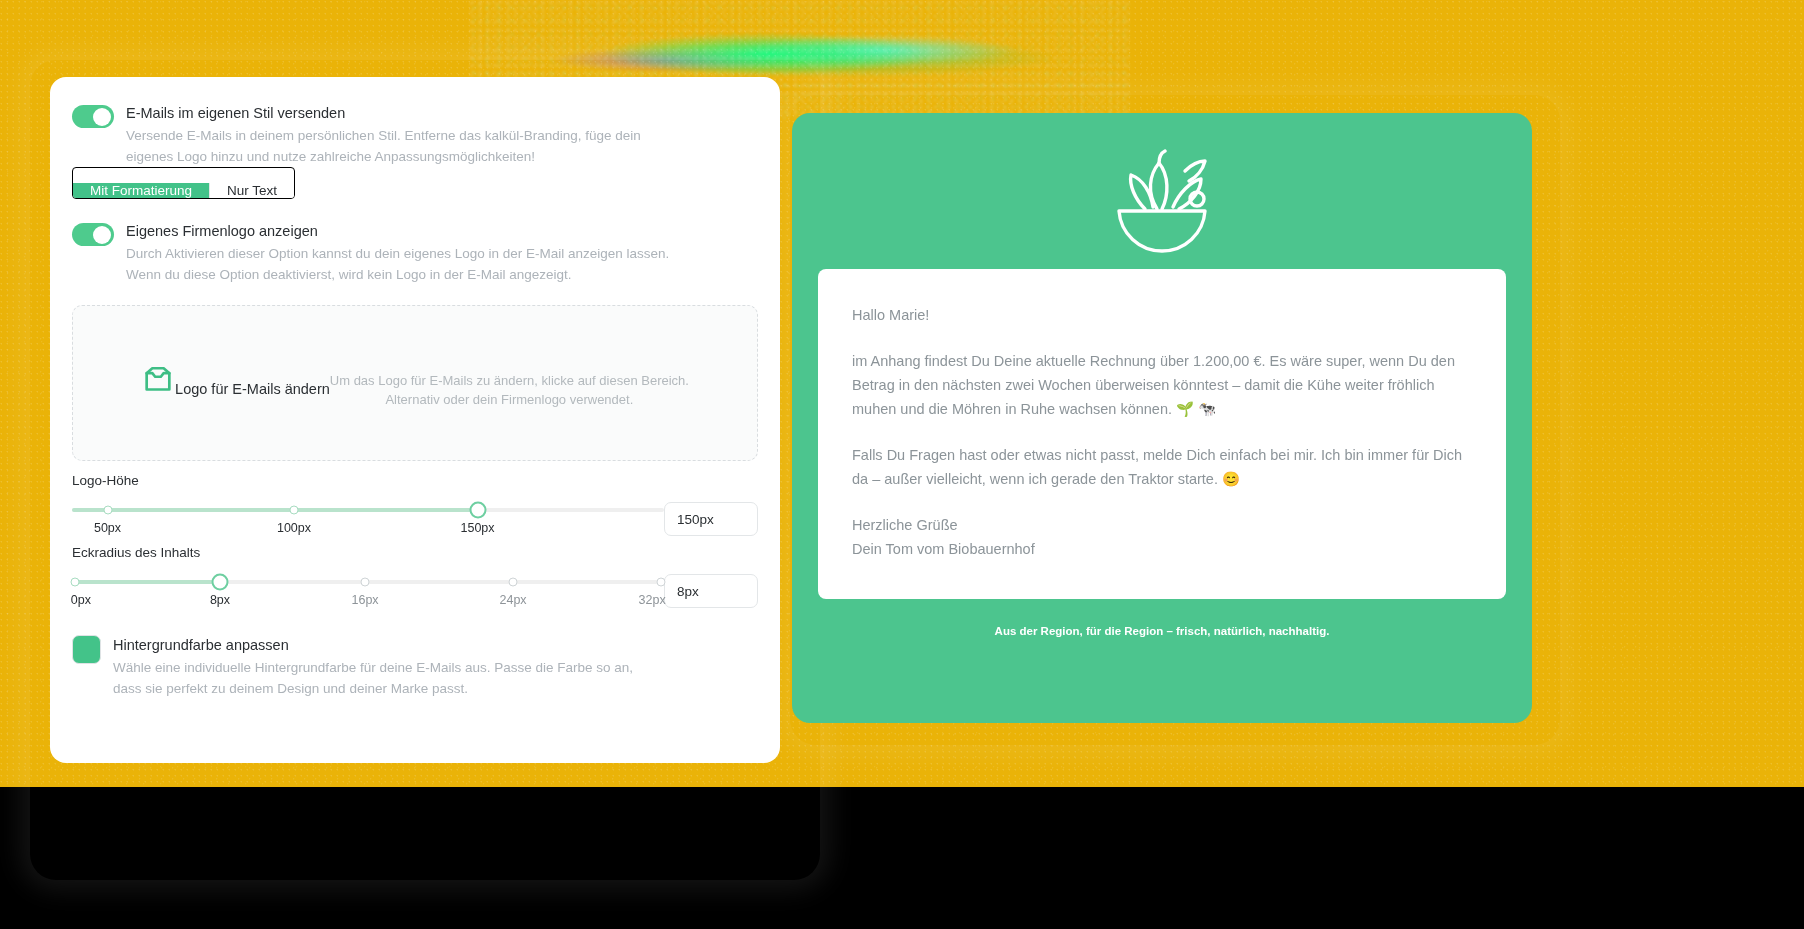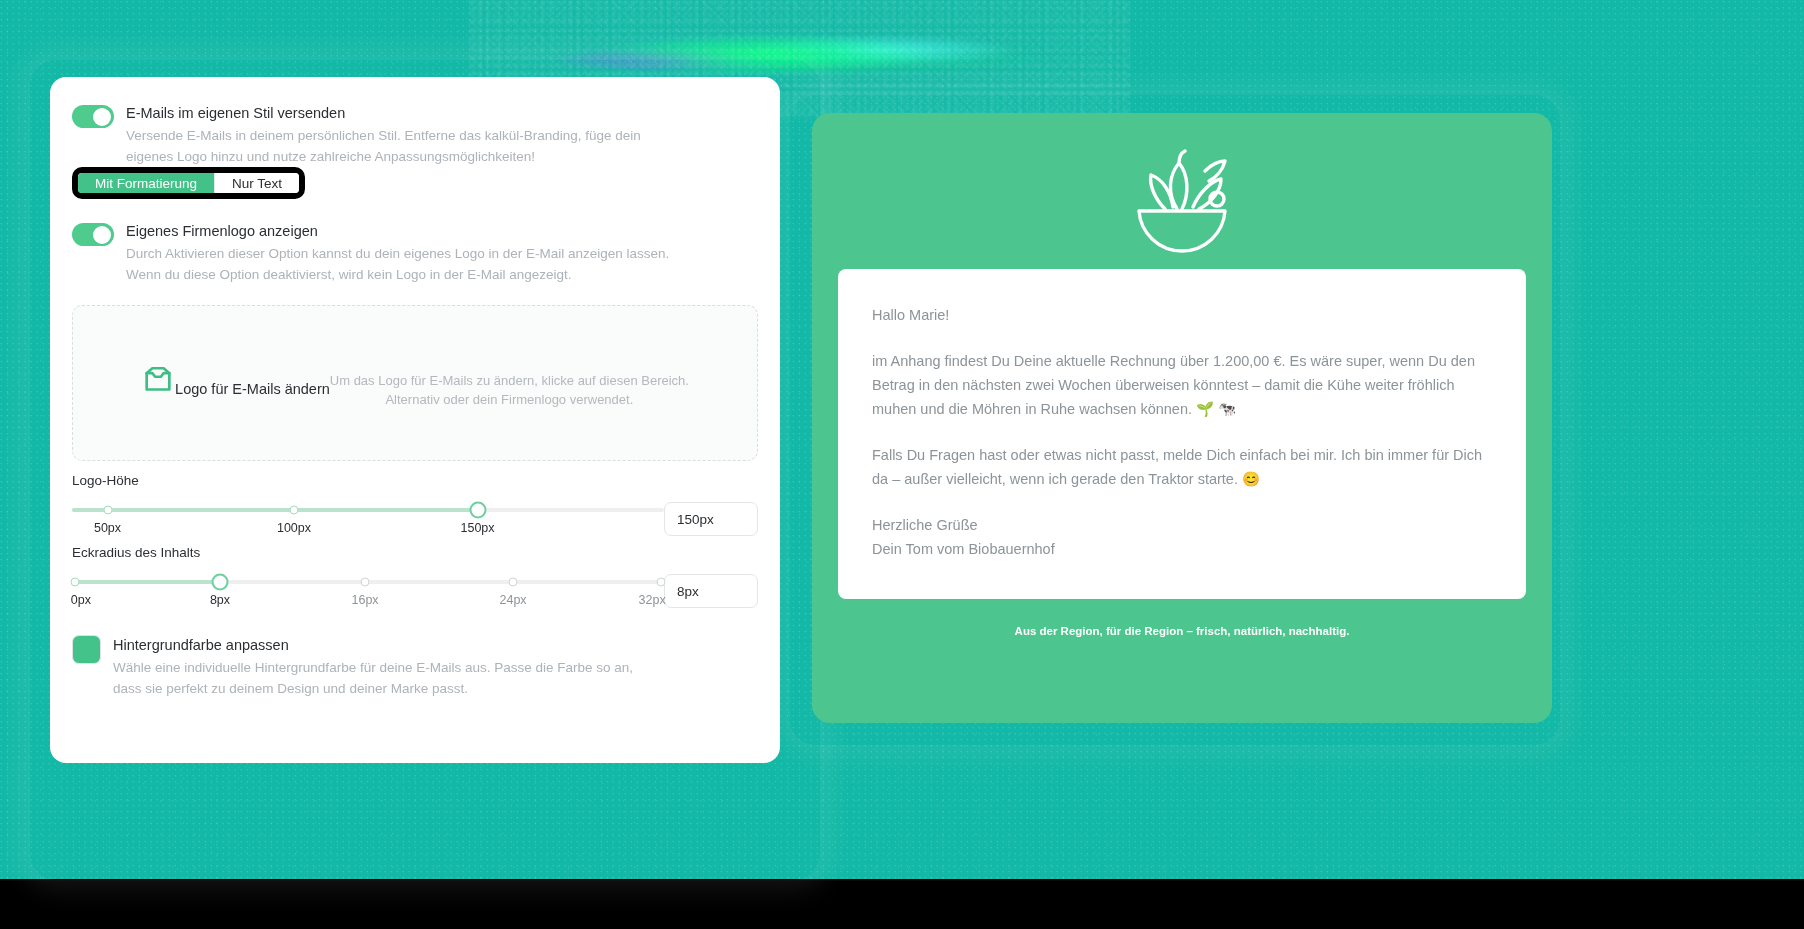--- a/index.html
+++ b/index.html
@@ -2,21 +2,21 @@
 <html><head>
 <meta charset="utf-8">
 <style>
   * { box-sizing: border-box; margin: 0; padding: 0; }
   html, body {
     width: 1804px; height: 929px;
     background: #000000;
     font-family: "Liberation Sans", sans-serif;
     overflow: hidden;
   }
-  .stage { position: relative; width: 1804px; height: 879px; background: #14b8a6; }
+  .stage { position: relative; width: 1804px; height: 787px; background: #eab308; }
 
   
   .aurora {
     position: absolute; left: 470px; top: 0px; width: 660px; height: 120px;
     background:
       radial-gradient(ellipse 240px 30px at 45% 45%, rgba(0,255,130,0.95), rgba(0,255,170,0) 70%),
       radial-gradient(ellipse 200px 22px at 62% 42%, rgba(80,255,255,0.75), rgba(80,255,255,0) 70%),
       radial-gradient(ellipse 170px 18px at 30% 50%, rgba(140,80,255,0.55), rgba(140,80,255,0) 70%),
       radial-gradient(ellipse 300px 26px at 55% 48%, rgba(0,220,120,0.5), rgba(0,220,120,0) 75%);
     filter: blur(1.5px);
@@ -70,22 +70,23 @@
   .toggle .knob {
     position: absolute; top: 2.5px; right: 3px; width: 18px; height: 18px;
     border-radius: 50%; background: #fff;
   }
   .opt-title { font-size: 14.5px; color: #2b2f33; line-height: 20px; }
   .opt-desc { font-size: 13.5px; color: #adb3b9; line-height: 21px; margin-top: 2px; max-width: 560px; }
 
   .field-label { font-size: 13.5px; color: #2b2f33; margin: 22px 0 8px 2px; }
 
   .segmented {
-    display: inline-flex; border: 6px solid #000000; border-radius: 10px; overflow: hidden;
+    display: inline-flex; border: 1px solid #000000; border-radius: 4px; overflow: hidden;
     height: 32px;
+    align-items: flex-end;
   }
   .seg {
     display: flex; align-items: center; padding: 0 17px; font-size: 13.5px;
     color: #2b2f33; background: #fff; cursor: pointer; border-right: 1px solid #e3e6e8;
   }
   .seg:last-child { border-right: none; }
   .seg.active { background: #42C289; color: #fff; }
 
   .dropzone {
     margin-top: 20px; border: 1px dashed #d9dde0; border-radius: 10px;
@@ -125,21 +126,21 @@
   }
 
   .swatch-row { display: flex; align-items: flex-start; gap: 12px; margin-top: 22px; }
   .swatch {
     flex: 0 0 auto; width: 29px; height: 29px; border-radius: 7px; background: #43C389;
     border: 1px solid #dfe3e5; cursor: pointer;
   }
 
   
   .preview-card {
-    position: absolute; left: 812px; top: 113px; width: 740px; height: 610px;
+    position: absolute; left: 792px; top: 113px; width: 740px; height: 610px;
     background: #4CC58E; border-radius: 18px; padding: 30px 26px;
     display: flex; flex-direction: column;
   }
   .logo-area { height: 126px; display: flex; align-items: center; justify-content: center; }
   .mail-body {
     background: #ffffff; border-radius: 8px; padding: 34px 34px 38px 34px;
     flex: 0 0 auto;
   }
   .mail-p { font-size: 14.5px; line-height: 24px; color: #8c9499; }
   .mail-p + .mail-p { margin-top: 22px; }

